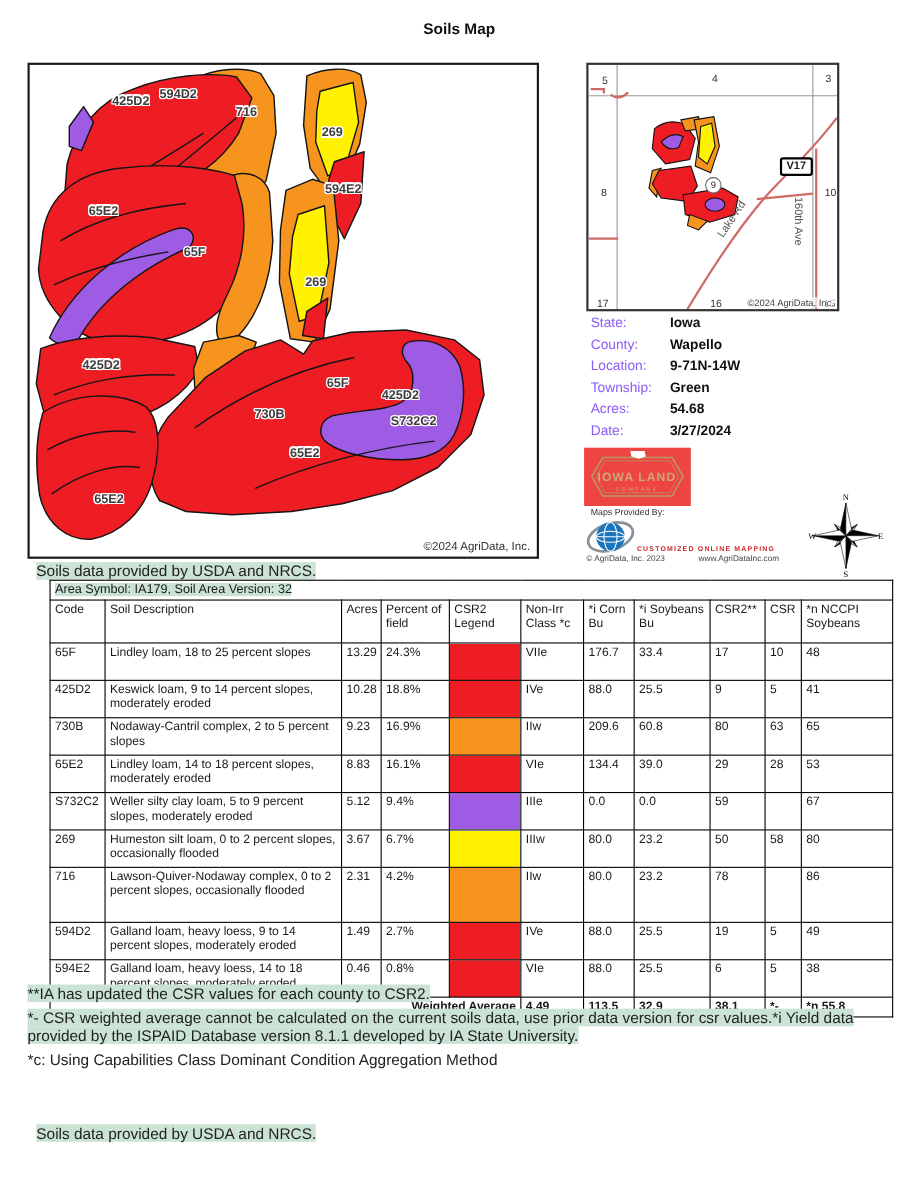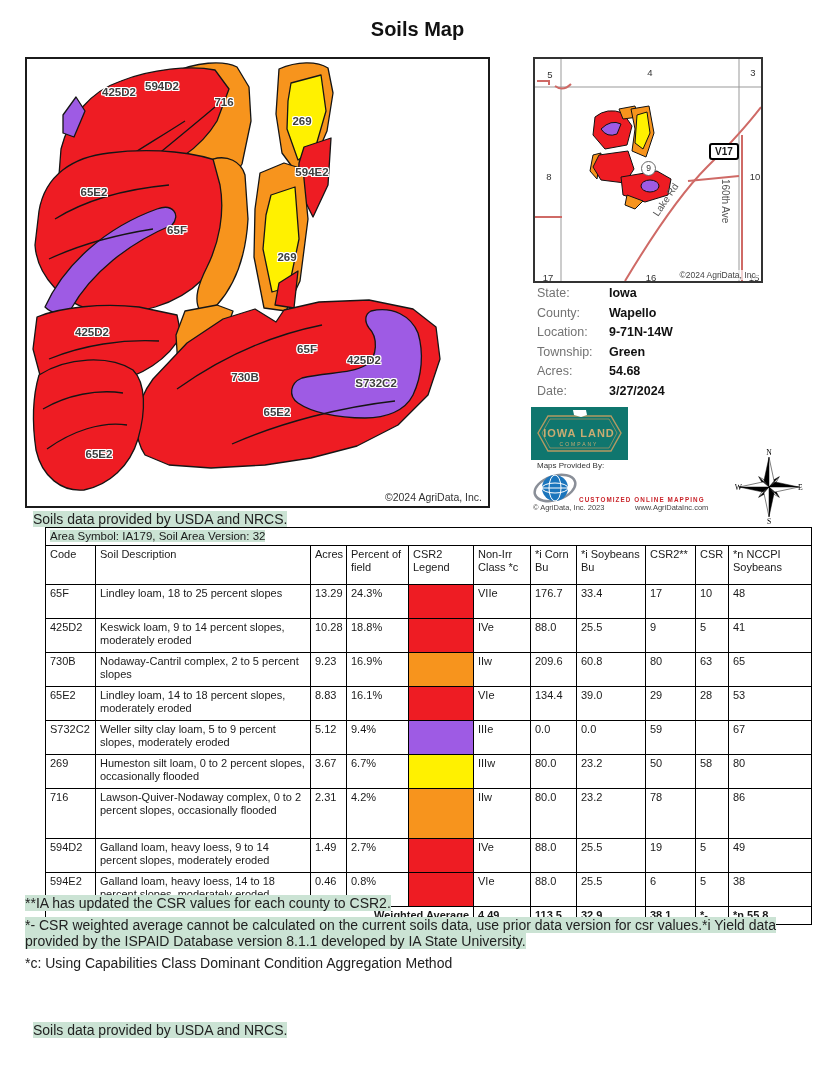--- a/index.html
+++ b/index.html
@@ -1,19 +1,19 @@
 <!DOCTYPE html>
 <html><head>
 <meta charset="utf-8">
 <style>
   html,body{margin:0;padding:0;background:#fff;}
   .page{position:relative;width:835px;height:1080px;background:#fff;
         font-family:"Liberation Sans", sans-serif;color:#1a1a1a;overflow:hidden;}
   .abs{position:absolute;}
-  .title{left:0;top:18px;width:835px;text-align:center;font-size:20px;font-weight:bold;color:#111;}
+  .title{left:0;top:18px;width:835px;text-align:center;font-size:14px;font-weight:bold;color:#111;}
 
   
   .main-map{left:25px;top:57px;width:465px;height:451px;border:2px solid #1b1b1b;background:#fff;box-sizing:border-box;}
   .main-map svg{position:absolute;left:0;top:0;}
   .map-label{position:absolute;transform:translate(-50%,-50%);font-size:11.5px;font-weight:bold;color:#3d3d3d;white-space:nowrap;
     text-shadow:-1px -1px 0 #fff,1px -1px 0 #fff,-1px 1px 0 #fff,1px 1px 0 #fff,0 -1px 0 #fff,0 1px 0 #fff,-1px 0 0 #fff,1px 0 0 #fff;}
   .map-copy{position:absolute;right:6px;bottom:3px;font-size:10.5px;color:#333;}
 
   
   .locator{left:533px;top:57px;width:230px;height:226px;border:2px solid #333;background:#fff;box-sizing:border-box;}
@@ -23,25 +23,25 @@
   .road-label{position:absolute;font-size:10px;color:#555;white-space:nowrap;}
   .lake-rd{left:112px;top:135px;transform:rotate(-56deg);transform-origin:center;}
   .ave-160{left:196px;top:120px;transform:rotate(90deg);transform-origin:left top;}
   .v17{position:absolute;left:174px;top:84px;background:#fff;border:2px solid #000;border-radius:3px;
     font-size:10px;font-weight:bold;padding:0px 4px;line-height:13px;}
   .loc-copy{position:absolute;right:3px;bottom:1px;font-size:8.5px;color:#444;background:rgba(255,255,255,.7);}
 
   
   .info-block{left:537px;top:287px;width:280px;}
   .info-row{margin-bottom:6px;font-size:12.5px;line-height:13.5px;}
-  .info-label{display:inline-block;width:72px;color:#737373;}
+  .info-label{display:inline-block;width:72px;color:#8b5cf6;}
   .info-value{font-weight:bold;color:#111;}
 
   
-  .iowa-logo{left:531px;top:407px;width:97px;height:53px;background:#0f766e;}
+  .iowa-logo{left:531px;top:407px;width:97px;height:53px;background:#ef4444;}
   .iowa-logo svg{position:absolute;left:0;top:0;}
 
   
   .provided{left:537px;top:461px;font-size:8px;color:#333;}
   .surety{left:533px;top:470px;width:200px;height:40px;}
   .surety-word{position:absolute;left:42px;top:-12px;font-size:37px;font-weight:bold;letter-spacing:-1.5px;color:#1b75bc;}
   .surety-reg{font-size:10px;font-weight:bold;vertical-align:super;letter-spacing:0;}
   .surety-tag{position:absolute;left:46px;top:26px;font-size:6.3px;font-weight:bold;letter-spacing:1.1px;color:#c9252b;}
   .surety-foot{position:absolute;left:0px;top:33px;width:200px;font-size:7.5px;color:#444;}
   .surety-url{position:absolute;left:102px;top:0;}

